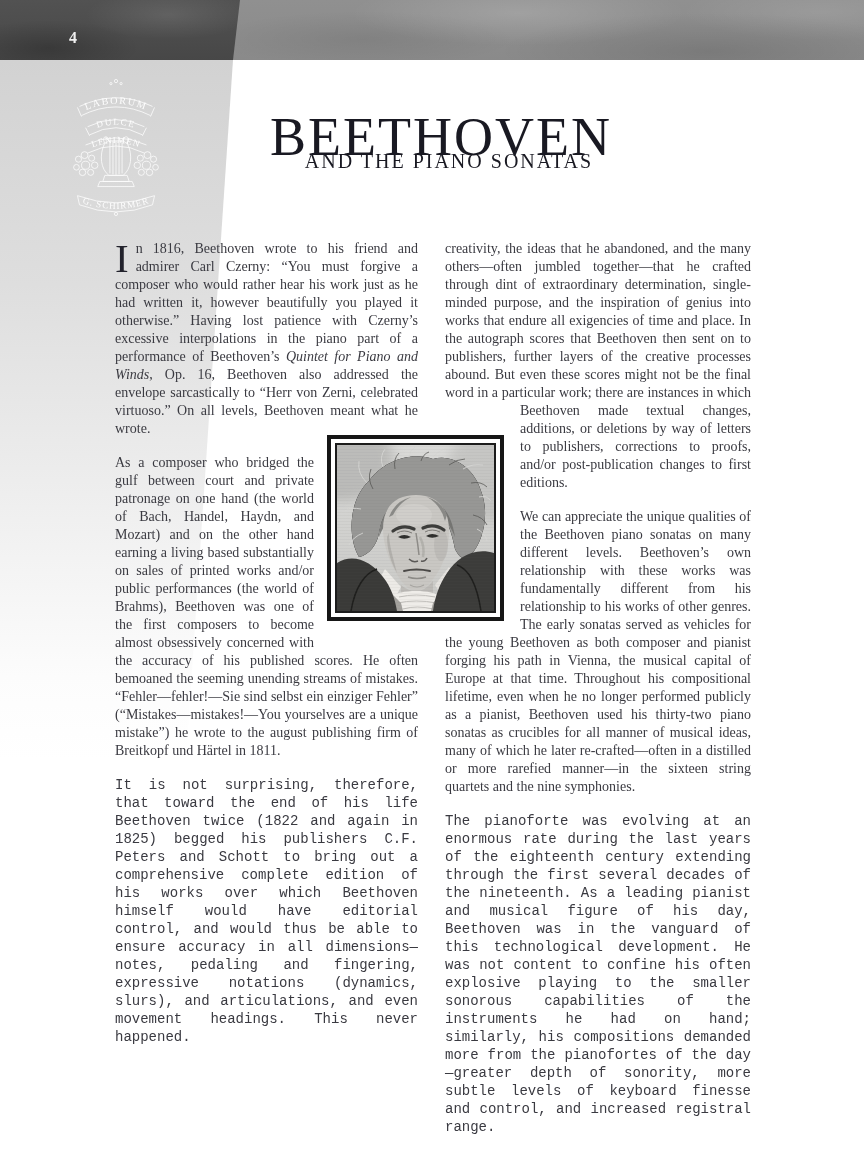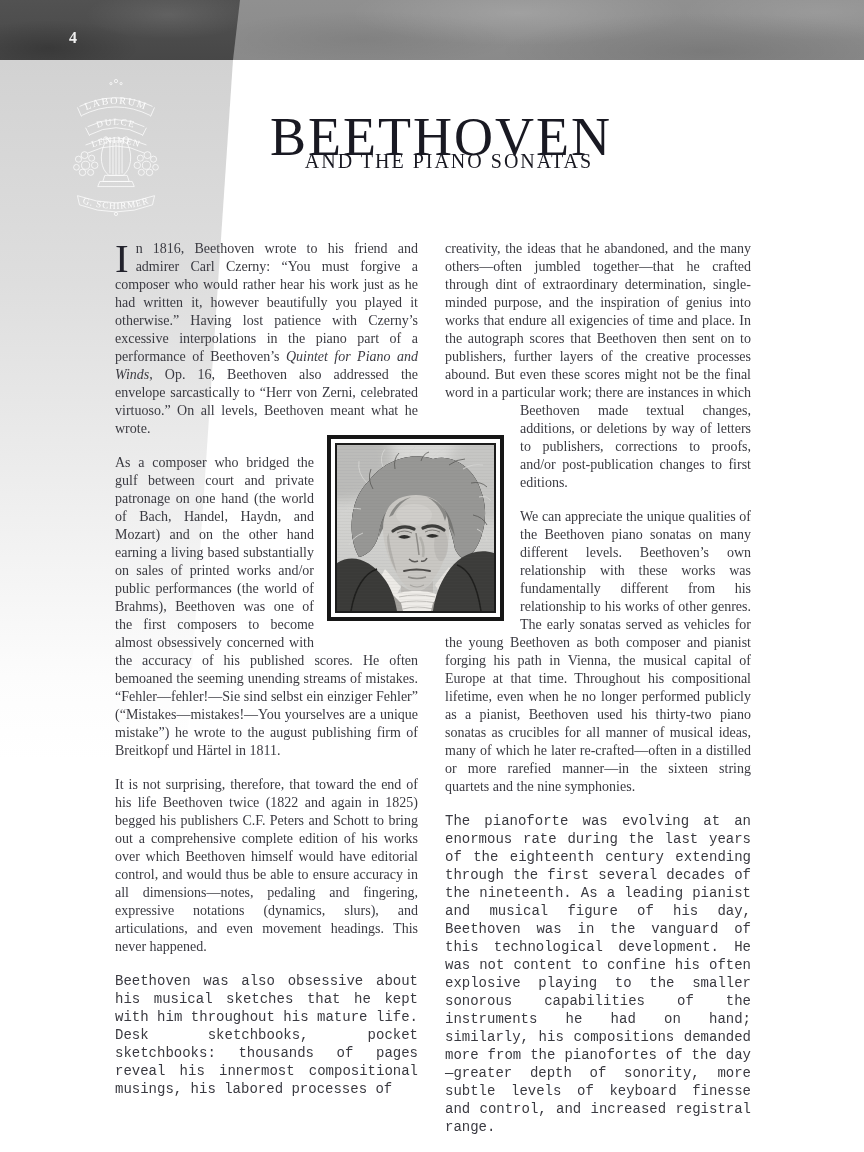--- a/index.html
+++ b/index.html
@@ -170,21 +170,20 @@
   <div class="title-block">
     <h1 class="title">BEETHOVEN</h1>
     <h2 class="subtitle">AND THE PIANO SONATAS</h2>
   </div>
 
   <div class="columns">
     <div class="col col-left">
       <p><span class="dropcap">I</span><span>n 1816, Beethoven wrote to his friend and admirer Carl Czerny: “You must forgive a composer who would rather hear his work just as he had written it, however beautifully you played it otherwise.” Having lost patience with Czerny’s excessive interpolations in the piano part of a performance of Beethoven’s </span><em>Quintet for Piano and Winds</em><span>, Op. 16, Beethoven also addressed the envelope sarcastically to “Herr von Zerni, celebrated virtuoso.” On all levels, Beethoven meant what he wrote.</span></p>
       <p><span class="spacer-left-col"></span><span>As a composer who bridged the gulf between court and private patronage on one hand (the world of Bach, Handel, Haydn, and Mozart) and on the other hand earning a living based substantially on sales of printed works and/or public performances (the world of Brahms), Beethoven was one of the first composers to become almost obsessively concerned with the accuracy of his published scores. He often bemoaned the seeming unending streams of mistakes. “Fehler—fehler!—Sie sind selbst ein einziger Fehler” (“Mistakes—mistakes!—You yourselves are a unique mistake”) he wrote to the august publishing firm of Breitkopf und Härtel in 1811.</span></p>
       <p>It is not surprising, therefore, that toward the end of his life Beethoven twice (1822 and again in 1825) begged his publishers C.F. Peters and Schott to bring out a comprehensive complete edition of his works over which Beethoven himself would have editorial control, and would thus be able to ensure accuracy in all dimensions—notes, pedaling and fingering, expressive notations (dynamics, slurs), and articulations, and even movement headings. This never happened.</p>
-      <p>Beethoven was also obsessive about his musical sketches that he kept with him throughout his mature life. Desk sketchbooks, pocket sketchbooks: thousands of pages reveal his innermost compositional musings, his labored processes of</p>
     </div>
     <div class="col col-right">
       <p><span>creativity, the ideas that he abandoned, and the many others—often jumbled together—that he crafted through dint of extraordinary determination, single-minded purpose, and the inspiration of genius into works that endure all exigencies of time and place. In the autograph scores that Beethoven then sent on to publishers, further layers of the creative processes abound. But even these scores might not be the final word in a particular work; there are instances in which </span><span class="spacer-right-col"></span><span>Beethoven made textual changes, additions, or deletions by way of letters to publishers, corrections to proofs, and/or post-publication changes to first editions.</span></p>
       <p>We can appreciate the unique qualities of the Beethoven piano sonatas on many different levels. Beethoven’s own relationship with these works was fundamentally different from his relationship to his works of other genres. The early sonatas served as vehicles for the young Beethoven as both composer and pianist forging his path in Vienna, the musical capital of Europe at that time. Throughout his compositional lifetime, even when he no longer performed publicly as a pianist, Beethoven used his thirty-two piano sonatas as crucibles for all manner of musical ideas, many of which he later re-crafted—often in a distilled or more rarefied manner—in the sixteen string quartets and the nine symphonies.</p>
       <p>The pianoforte was evolving at an enormous rate during the last years of the eighteenth century extending through the first several decades of the nineteenth. As a leading pianist and musical figure of his day, Beethoven was in the vanguard of this technological development. He was not content to confine his often explosive playing to the smaller sonorous capabilities of the instruments he had on hand; similarly, his compositions demanded more from the pianofortes of the day—greater depth of sonority, more subtle levels of keyboard finesse and control, and increased registral range.</p>
     </div>
   </div>
 
   <div class="portrait-frame">
     <div class="portrait-inner">

